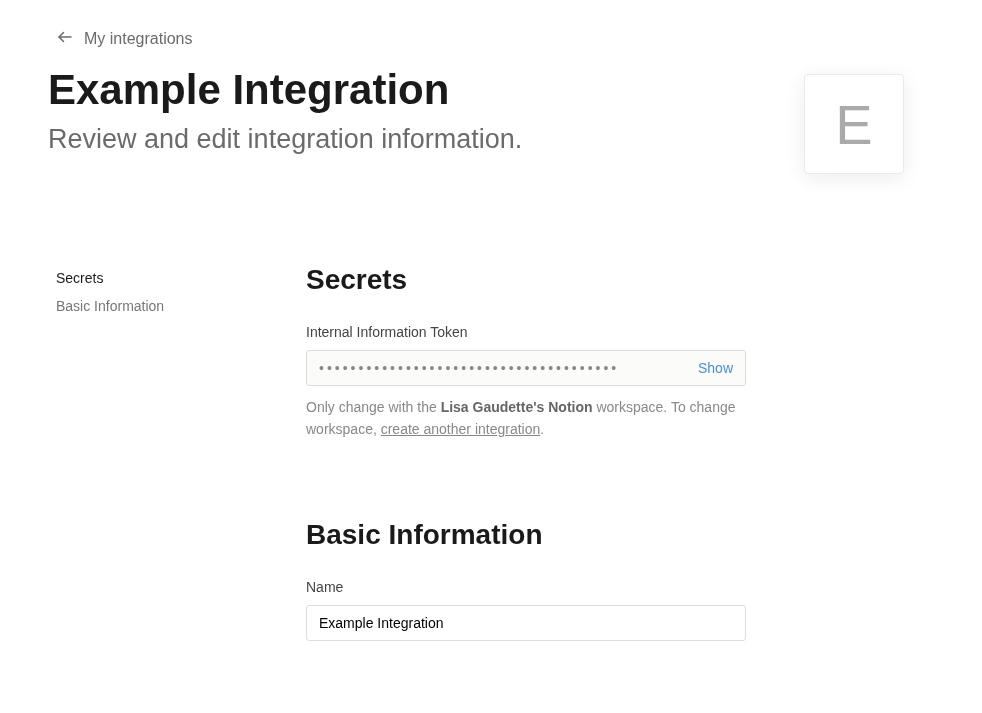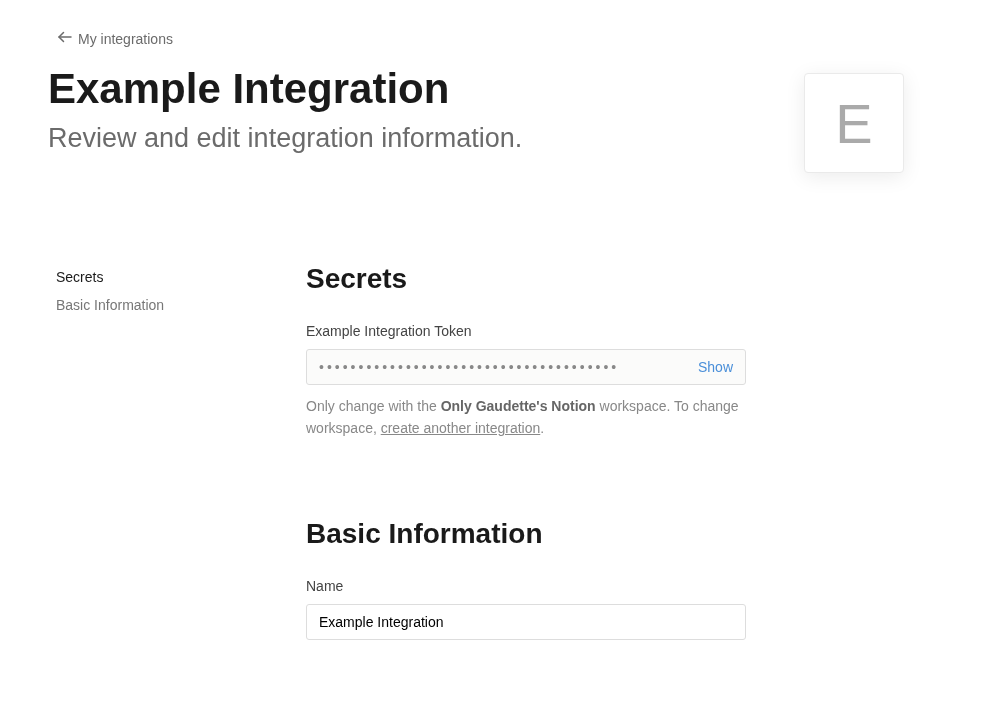--- a/index.html
+++ b/index.html
@@ -14,23 +14,23 @@
       width: 982px;
       height: 713px;
       overflow: hidden;
     }
     .container {
       padding: 28px 48px 0 48px;
     }
     .back-link {
       display: flex;
       align-items: center;
-      gap: 4px;
+      gap: 10px;
       color: #6b6b6b;
-      font-size: 14px;
+      font-size: 16px;
       cursor: pointer;
       margin-bottom: 16px;
       margin-left: 8px;
     }
     .back-link svg {
       width: 18px;
       height: 18px;
     }
     .header-row {
       display: flex;
@@ -178,27 +178,27 @@
 
   <div class="content-row">
     <div class="sidebar">
       <div class="sidebar-item active">Secrets</div>
       <div class="sidebar-item">Basic Information</div>
     </div>
 
     <div class="main">
       <div class="section">
         <h2 class="section-title">Secrets</h2>
-        <div class="field-label">Example Integration Token</div>
+        <div class="field-label">Internal Information Token</div>
         <div class="token-box">
           <span class="token-dots">••••••••••••••••••••••••••••••••••••••</span>
           <span class="show-link">Show</span>
         </div>
         <div class="help-text">
-          <span>Only change with the </span><span class="bold">Only Gaudette's Notion</span><span> workspace. To change workspace, </span><span class="link">create another integration</span><span>.</span>
+          <span>Only change with the </span><span class="bold">Lisa Gaudette's Notion</span><span> workspace. To change workspace, </span><span class="link">create another integration</span><span>.</span>
         </div>
       </div>
 
       <div class="section">
         <h2 class="section-title">Basic Information</h2>
         <div class="field-label">Name</div>
         <input type="text" class="text-input" value="Example Integration" style="">
       </div>
     </div>
   </div>

